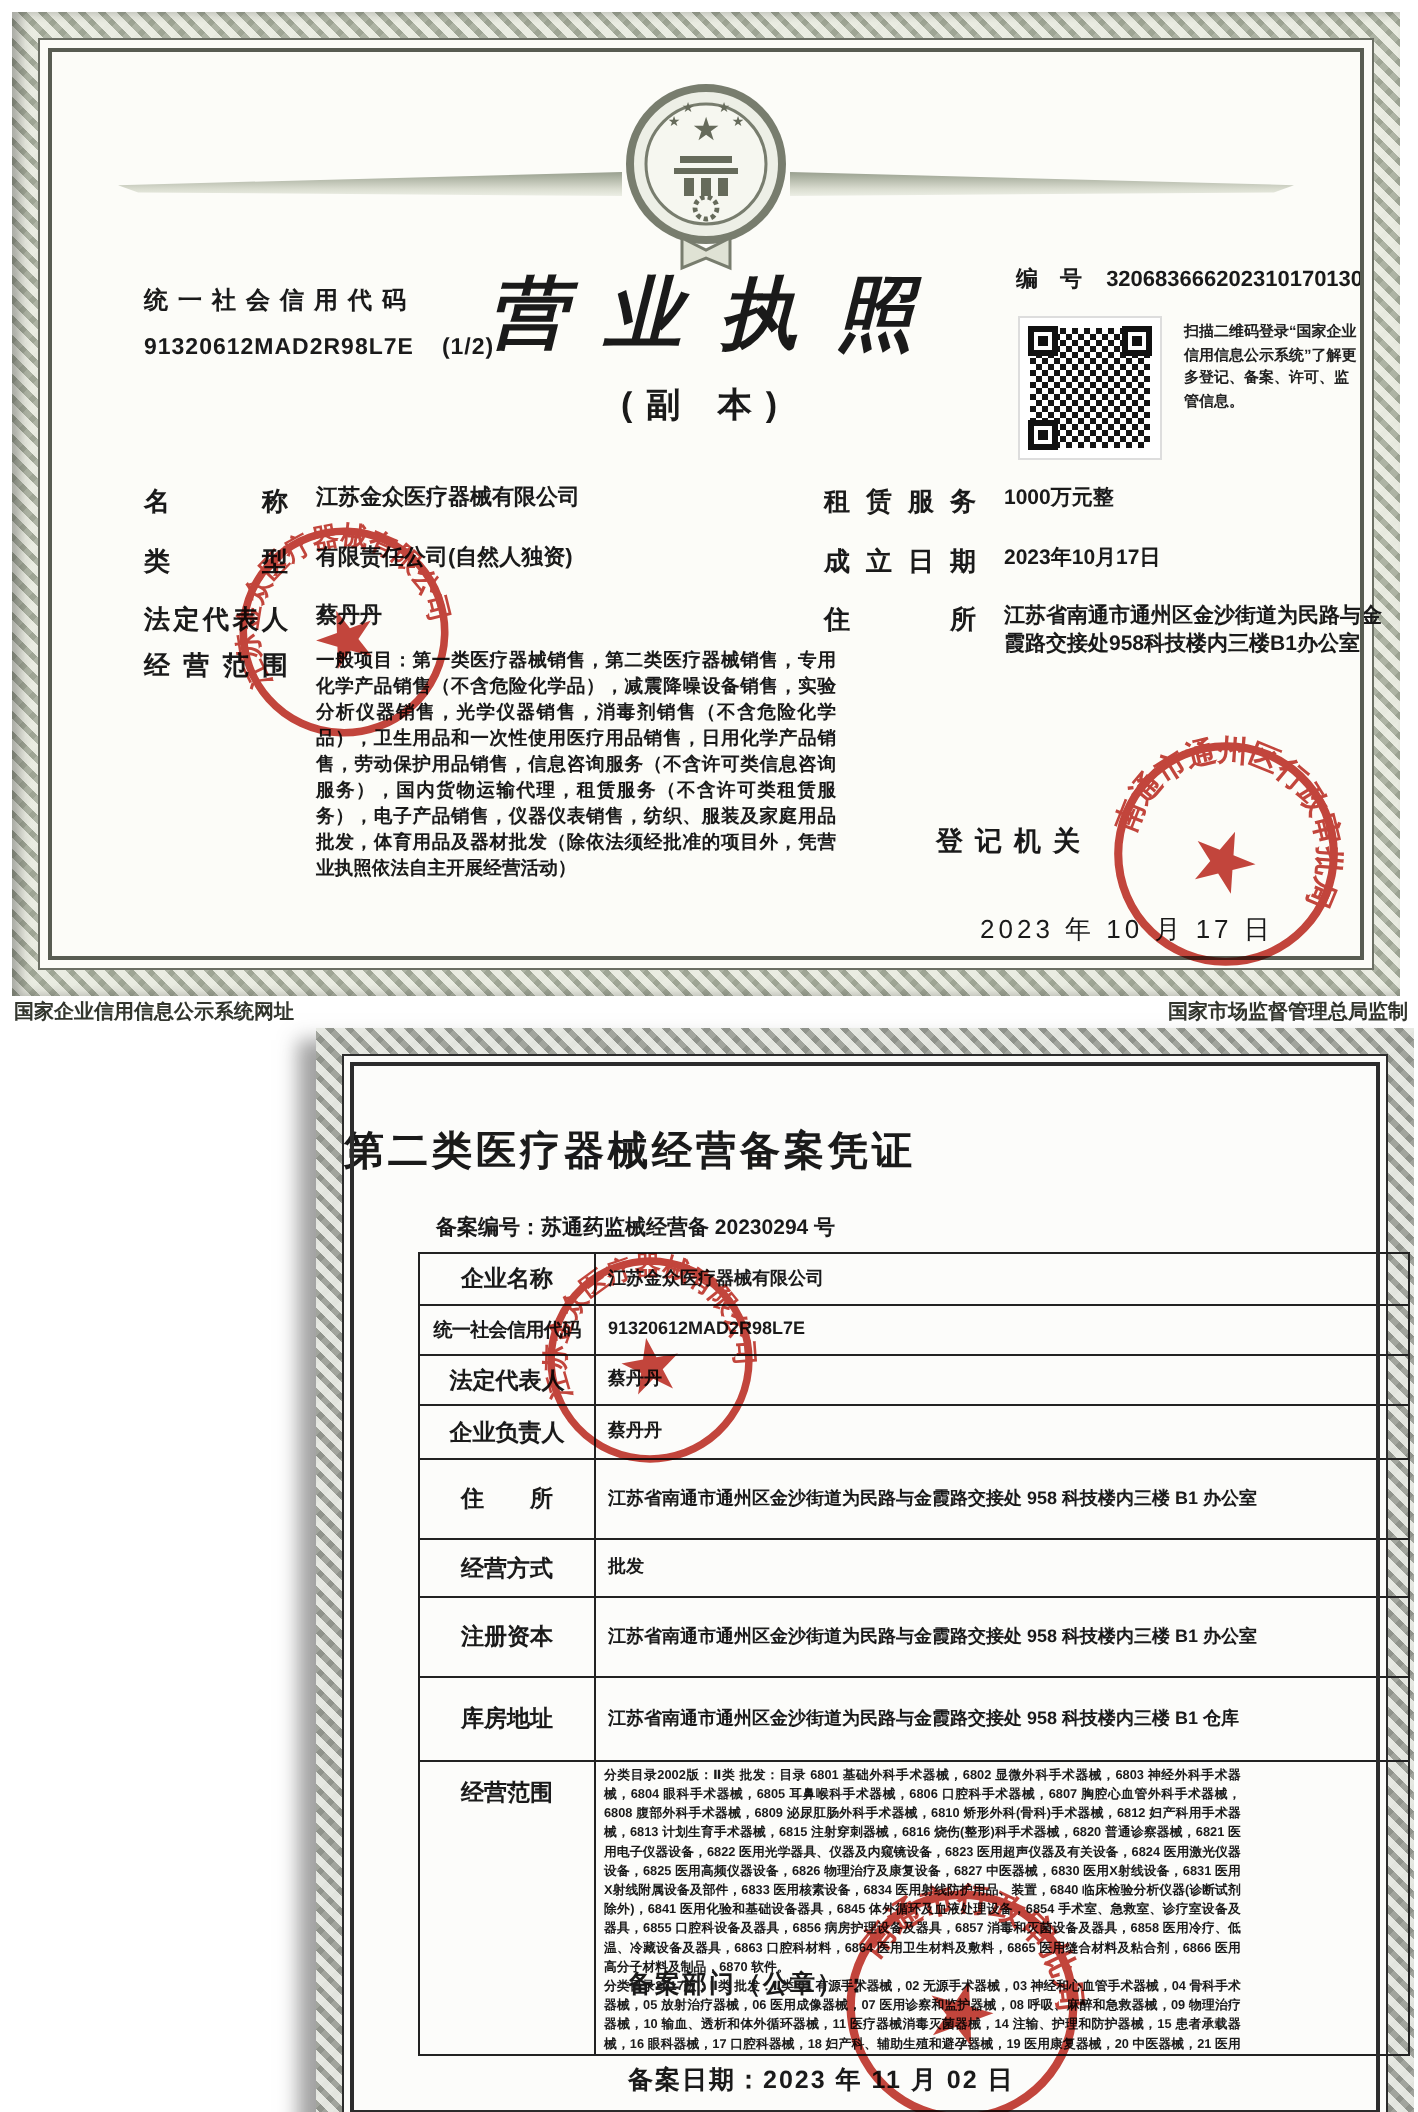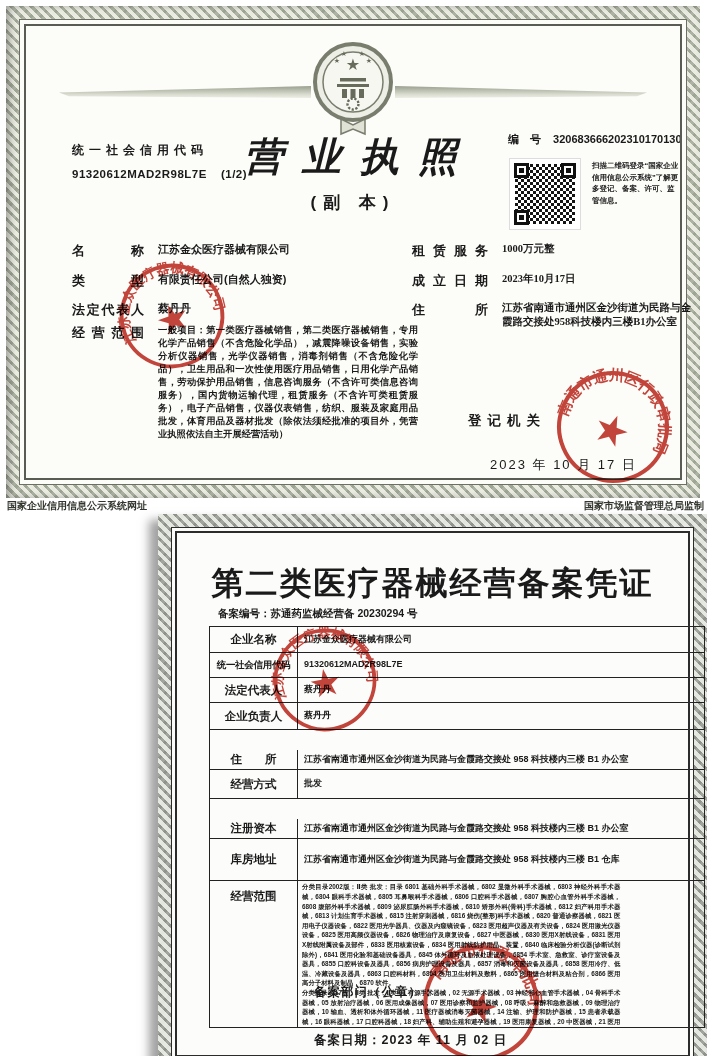--- a/index.html
+++ b/index.html
@@ -52,56 +52,56 @@
         font-weight:bold; line-height:1.55; color:#222; }
 
   .f-label { display:inline-block; font-size:13px; font-weight:bold;
              text-align:justify; text-align-last:justify; vertical-align:top; }
   .f-value { font-size:11px; font-weight:bold; line-height:1.35; }
   .lrow { position:absolute; left:52px; display:flex; gap:14px; }
   .lrow .f-label { width:72px; }
   .lrow .f-value { width:260px; }
   .rrow { position:absolute; left:392px; display:flex; gap:14px; }
   .rrow .f-label { width:76px; }
-  .rrow .f-value { width:192px; font-size:10.5px;font-family:Liberation Serif, serif; }
+  .rrow .f-value { width:192px; font-size:10.5px; }
   .scope-value { font-size:9.3px !important; line-height:1.4; text-align:justify; }
 
   .registry-label { position:absolute; left:448px; top:392px; font-size:13.5px; font-weight:bold; letter-spacing:6px; }
   .issue-date { position:absolute; left:470px; top:436px; font-size:13px; font-weight:normal; letter-spacing:2px; }
 
   .footer-note { position:absolute; top:499px; font-size:10px; font-weight:bold; color:#33362e; }
   .footer-note.l { left:7px; } .footer-note.r { right:5px; }
 
   
   .doc2 {
     position:absolute; left:158px; top:514px; width:549px; height:560px;
     background:
       repeating-linear-gradient(45deg, rgba(110,114,106,.5) 0 3px, rgba(232,234,228,.9) 3px 7px),
       repeating-linear-gradient(-45deg, rgba(110,114,106,.35) 0 3px, transparent 3px 7px),
       #d5d7d0;
     box-shadow:-12px 3px 9px -3px rgba(70,70,70,.5);
   }
   .doc2-inner { position:absolute; inset:13px; background:#fcfcfa; border:1px solid #2c2c2c; }
   .doc2-inner::after { content:""; position:absolute; inset:3px; border:2px solid #2c2c2c; pointer-events:none; }
 
-  .filing-title { position:absolute; left:0; right:0; top:34px; text-align:center;
+  .filing-title { position:absolute; left:0; right:0; top:34px; 
         font-family:"Liberation Serif","DejaVu Serif",serif;
-        font-size:32px; font-weight:900; letter-spacing:2px; }
+        font-size:20px; font-weight:900; letter-spacing:2px; }
   .record-line { position:absolute; left:46px; top:79px; font-size:10.5px; font-weight:bold; }
 
   .ftable { position:absolute; left:37px; top:98px; width:496px; border:1.5px solid #222; }
   .frow { display:flex; border-top:1px solid #222; }
   .frow:first-child { border-top:none; }
   .fcell-l { width:88px; flex:0 0 88px; border-right:1px solid #222; display:flex;
              align-items:center; justify-content:center; text-align:center;
              font-size:11.5px; font-weight:bold; padding:2px; }
   .fcell-l.small { font-size:9.5px; letter-spacing:-0.3px; }
   .fcell-v { flex:1; font-size:9px; font-weight:bold; line-height:1.5; padding:3px 6px;
              display:flex; align-items:center; white-space:pre-wrap; }
-  .h26{min-height:25px;} .h28{min-height:27px;} .h40{min-height:40px;align-items:flex-end;} .h30{min-height:29px;} .h42{min-height:42px;}
+  .h26{min-height:25px;} .h28{min-height:27px;} .h40{min-height:40px;} .h30{min-height:29px;} .h42{min-height:42px;}
   .scope2-wrap { height:146px; overflow:hidden; align-items:flex-start !important; padding:2px 4px !important; }
   .scope2 { font-size:8px; line-height:1.5; transform:scale(.8); transform-origin:0 0;
             width:125%; white-space:pre-wrap; text-align:justify; font-weight:bold; }
 
   .dept-line { position:absolute; left:142px; top:456px; font-size:12.5px; font-weight:bold; letter-spacing:1px; }
   .date-line { position:absolute; left:142px; top:504px; font-size:12.5px; font-weight:bold; letter-spacing:1px; }
 
   
   .seal { position:absolute; mix-blend-mode:multiply; opacity:.92; z-index:5; pointer-events:none; }
   .seal svg { display:block; width:100%; height:100%; }

